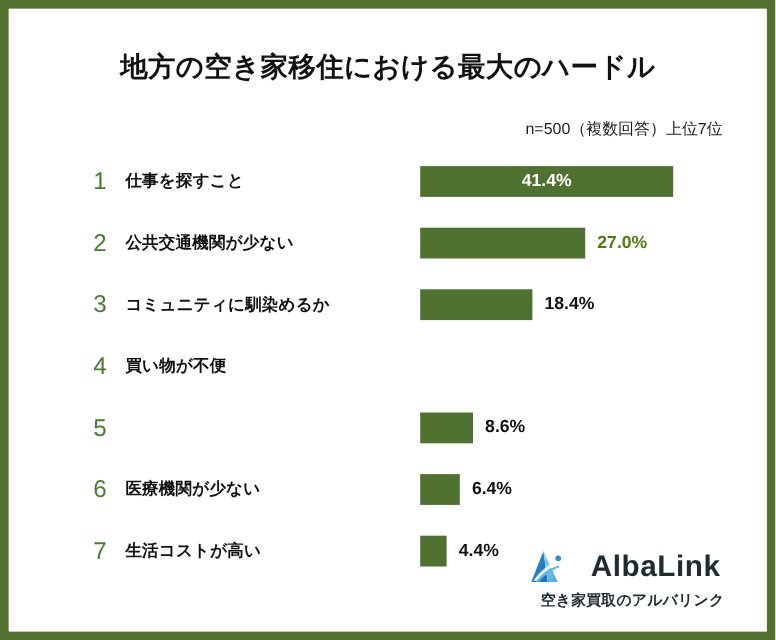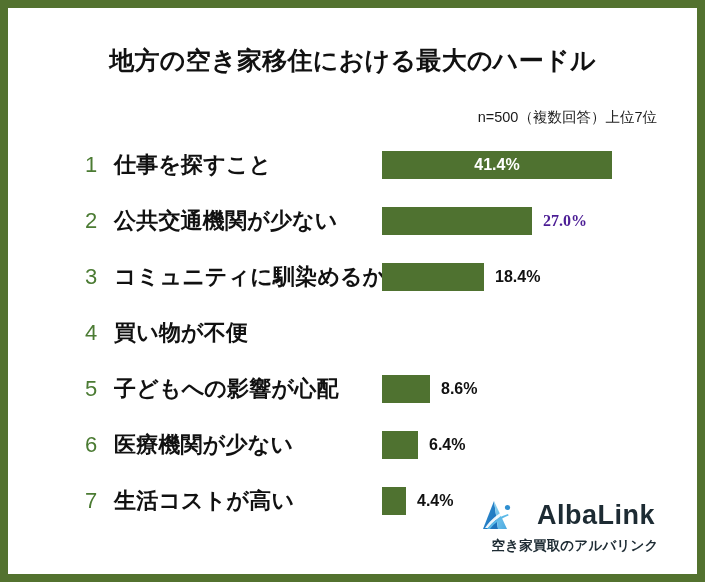--- a/index.html
+++ b/index.html
@@ -81,21 +81,21 @@
     font-weight: normal;
     color: #4b7b33;
     line-height: 1;
   }
 
   .label {
     position: absolute;
     left: 106px;
     top: 50%;
     transform: translateY(-50%);
-    font-size: 22px;
+    font-size: 15px;
     font-weight: bold;
     color: #111111;
     white-space: nowrap;
     letter-spacing: 0.2px;
   }
 
   .bar-zone {
     position: absolute;
     left: 374px;
     top: 50%;
@@ -194,38 +194,37 @@
           <div class="bar-zone">
             <div class="bar" style="width: 230px; height: 28px; background: rgb(79, 114, 48);"></div>
             <div class="value-in" style="color: rgb(255, 255, 255); width: 230px; height: 28px; line-height: 28px;">41.4%</div>
           </div>
         </div>
         <div class="row" style="top: 62px;">
           <div class="rank" style="color: rgb(75, 123, 51);">2</div>
           <div class="label">公共交通機関が少ない</div>
           <div class="bar-zone">
             <div class="bar" style="width: 150px; height: 28px; background: rgb(79, 114, 48);"></div>
-            <div class="value-out" style="left: 161px; color: #4c1d95; font-family: Liberation Serif, serif;">27.0%</div>
+            <div class="value-out" style="left: 161px; color: #4d7c0f;">27.0%</div>
           </div>
         </div>
         <div class="row" style="top: 118px;">
           <div class="rank" style="color: rgb(75, 123, 51);">3</div>
           <div class="label">コミュニティに馴染めるか</div>
           <div class="bar-zone">
             <div class="bar" style="width: 102px; height: 28px; background: rgb(79, 114, 48);"></div>
             <div class="value-out" style="left: 113px; color: rgb(17, 17, 17);">18.4%</div>
           </div>
         </div>
         <div class="row" style="top: 174px;">
           <div class="rank" style="color: rgb(75, 123, 51);">4</div>
           <div class="label">買い物が不便</div>
         </div>
         <div class="row" style="top: 230px;">
           <div class="rank" style="color: rgb(75, 123, 51);">5</div>
-          <div class="label">子どもへの影響が心配</div>
           <div class="bar-zone">
             <div class="bar" style="width: 48px; height: 28px; background: rgb(79, 114, 48);"></div>
             <div class="value-out" style="left: 59px; color: rgb(17, 17, 17);">8.6%</div>
           </div>
         </div>
         <div class="row" style="top: 286px;">
           <div class="rank" style="color: rgb(75, 123, 51);">6</div>
           <div class="label">医療機関が少ない</div>
           <div class="bar-zone">
             <div class="bar" style="width: 36px; height: 28px; background: rgb(79, 114, 48);"></div>

